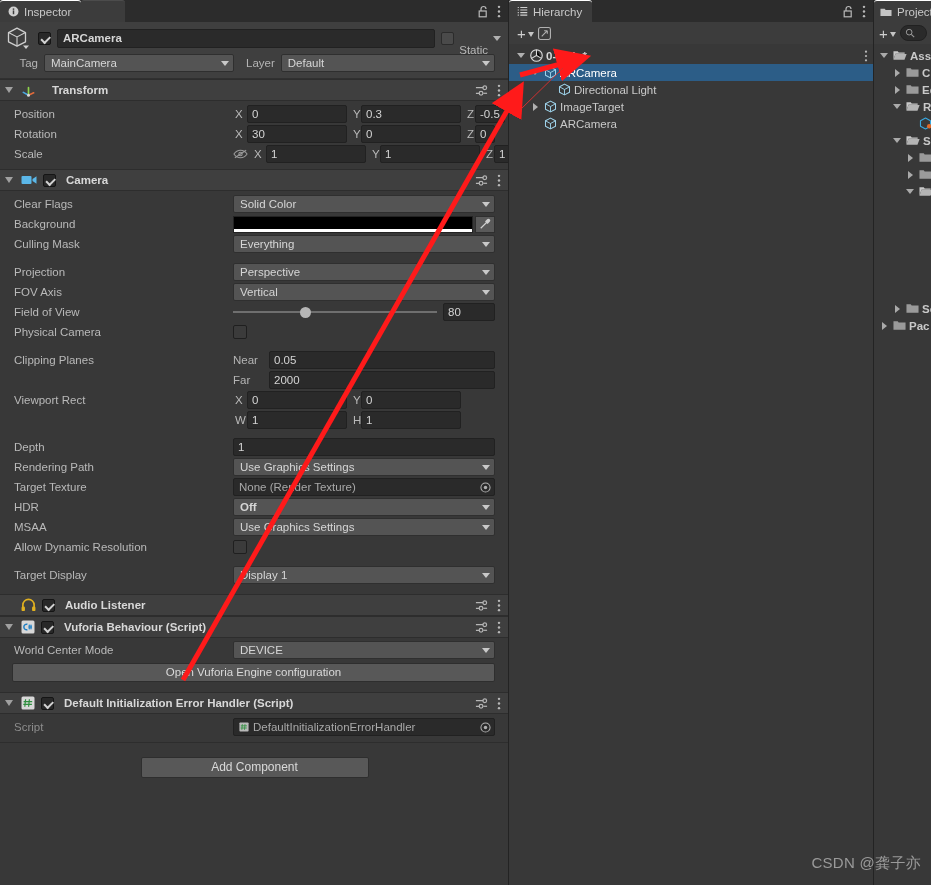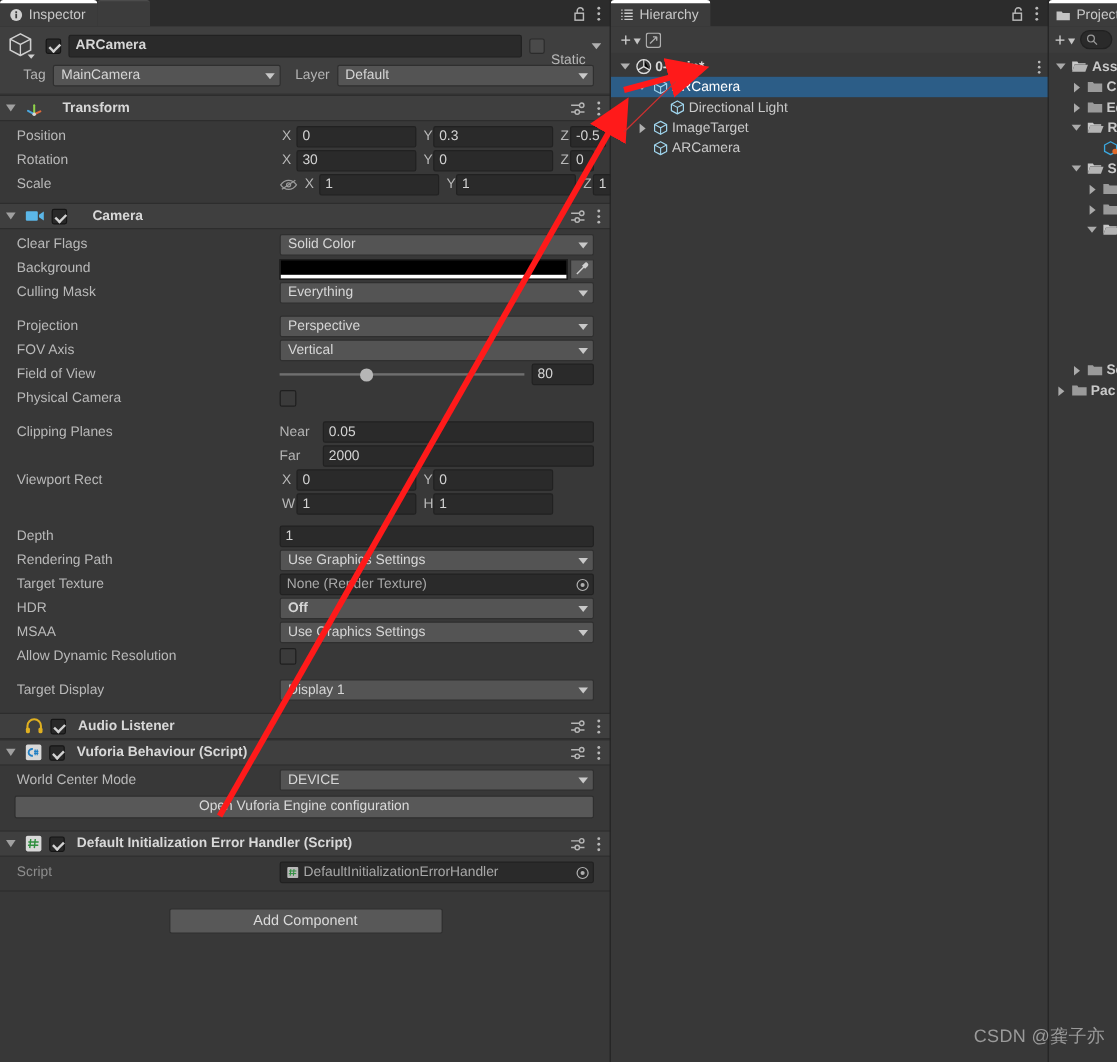--- a/index.html
+++ b/index.html
@@ -15,21 +15,21 @@
 
   
   .panel { position: absolute; background: #383838; overflow: hidden; }
   .tabbar {
     height: 22px; background: #2c2c2c; display: flex; align-items: stretch;
     position: relative;
   }
   .tab {
     display: flex; align-items: center; gap: 5px;
     padding: 0 10px 0 8px; background: #3c3c3c; color: #c9c9c9;
-    font-size: 11.5px; border-top: 3px solid #ffffff;
+    font-size: 11.5px; border-top: 1px solid #ffffff;
     border-top-left-radius: 3px; border-top-right-radius: 3px;
   }
   .tabbar .spacer { flex: 1; }
   .tabicons { display: flex; align-items: center; gap: 8px; padding-right: 8px; }
 
   .icon { display: inline-block; line-height: 0; }
   .lock-ico svg, .kebab-ico svg, .preset-ico svg { display: block; }
 
   
   #inspector { left: 0; top: 0; width: 509px; height: 885px; background: #383838; }
@@ -327,21 +327,21 @@
         <span class="foldout">
             <span class="tri-d"></span>
           </span>
         <span class="icon">
           <svg width="16" height="12" viewBox="0 0 16 12">
               <rect x="0.5" y="2" width="10" height="8" rx="1" fill="#5bb7e8"></rect>
               <path d="M11.5 5 15.5 2.3v7.4L11.5 7Z" fill="#5bb7e8"></path>
             </svg>
         </span>
         <span class="chk on"></span>
-        <span class="comp-title" style="margin-left:15px;">Camera</span>
+        <span class="comp-title" style="margin-left:4px;">Camera</span>
         <span class="comp-right">
           <span class="icon preset-ico">
             <svg width="13" height="13" viewBox="0 0 14 14">
                 <path d="M1 4h8M1 10h4" stroke="#b5b5b5" stroke-width="1.3"></path>
                 <circle cx="10.5" cy="4" r="2" fill="none" stroke="#b5b5b5" stroke-width="1.3"></circle>
                 <circle cx="6.5" cy="10" r="2" fill="none" stroke="#b5b5b5" stroke-width="1.3"></circle>
                 <path d="M9 10h4" stroke="#b5b5b5" stroke-width="1.3"></path>
               </svg>
           </span>
           <span class="icon kebab-ico">

